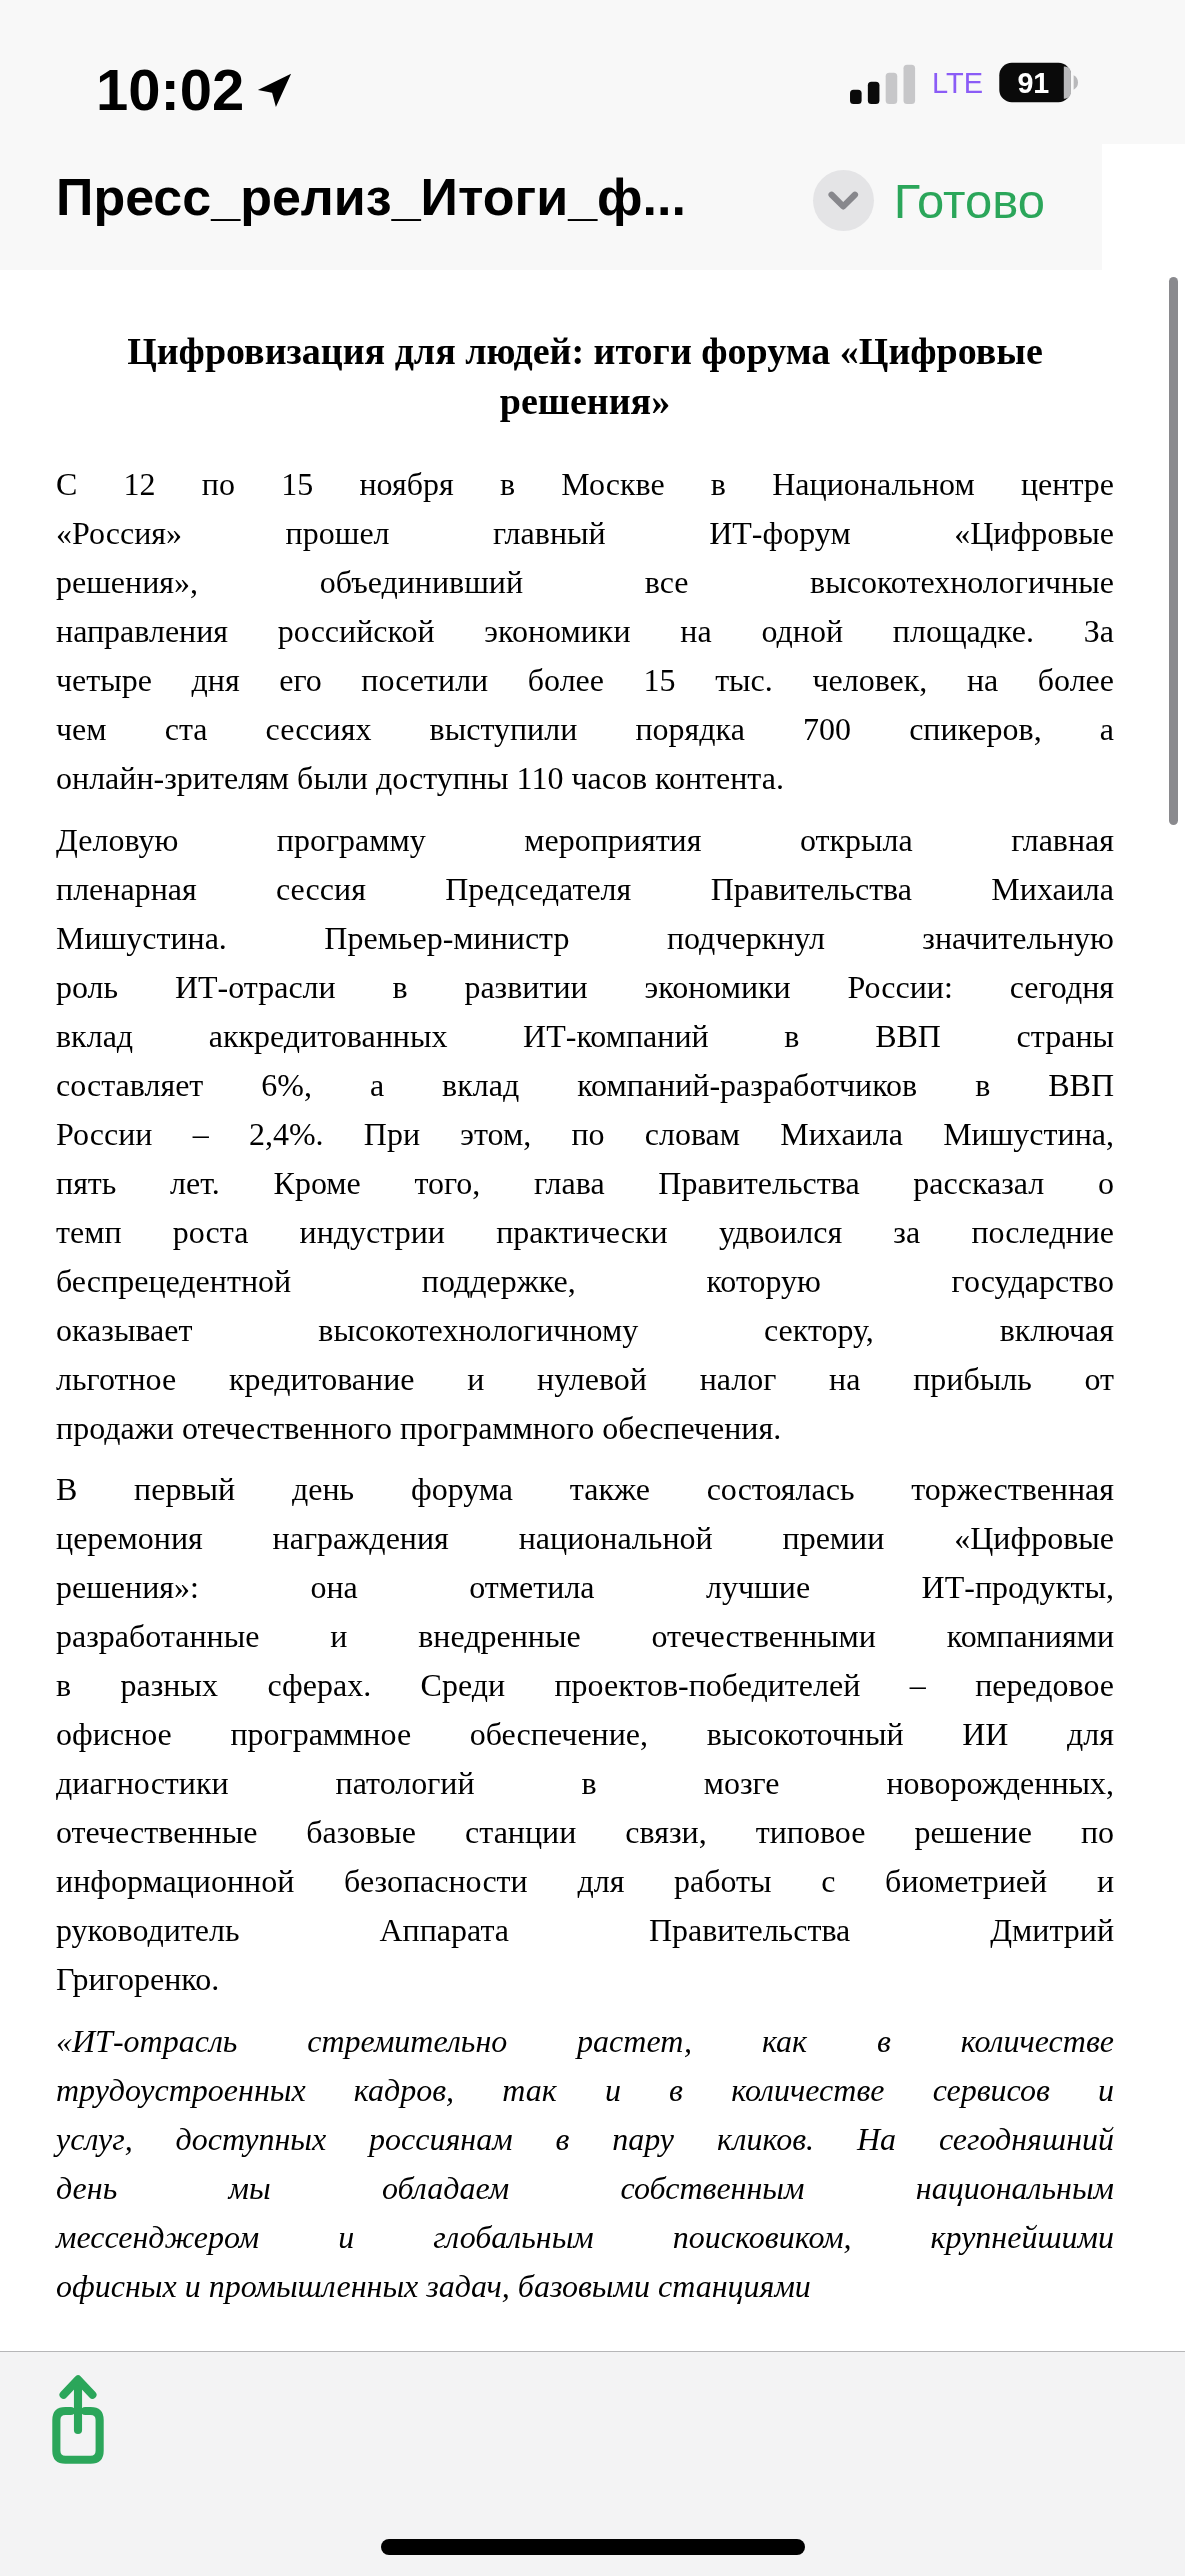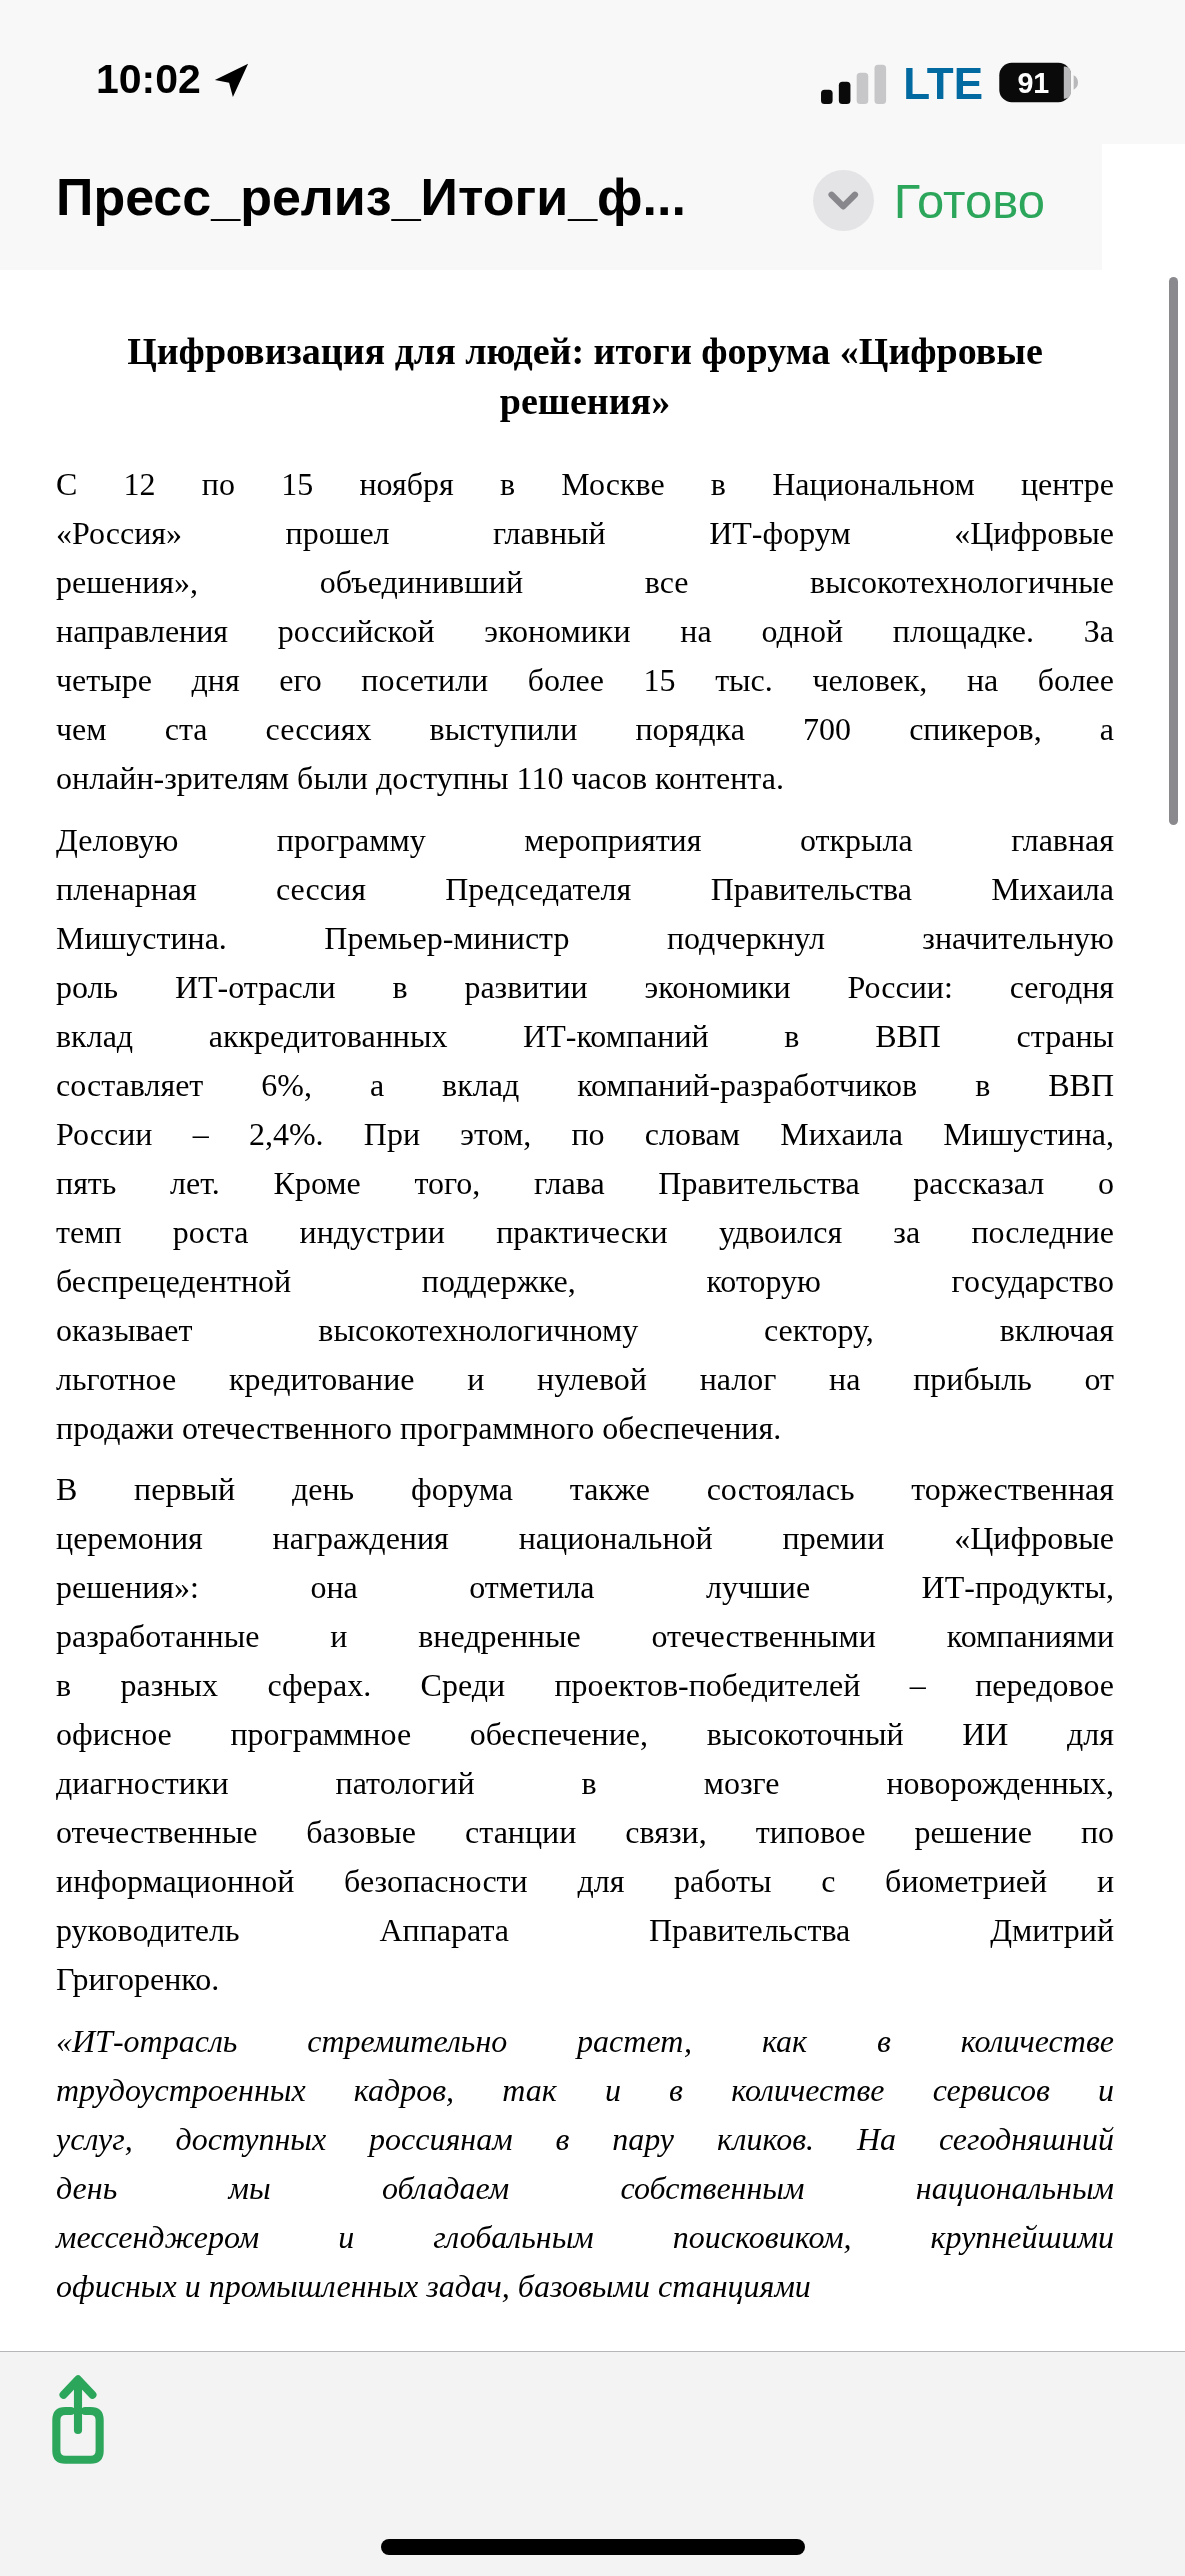--- a/index.html
+++ b/index.html
@@ -3,23 +3,23 @@
 <meta charset="utf-8">
 <style>
   html,body{margin:0;padding:0;}
   body{width:1186px;height:2576px;overflow:hidden;background:#fff;
        font-family:"Liberation Sans",sans-serif;-webkit-font-smoothing:antialiased;}
   .screen{position:relative;width:1186px;height:2576px;background:#fff;}
 
   
   .status-bar{position:absolute;left:0;top:0;width:1186px;height:144px;background:#f8f8f8;}
   .sb-left{position:absolute;left:96px;top:56px;display:flex;align-items:center;gap:10.8px;}
-  .sb-time{font-size:41px;font-weight:700;color:#000;letter-spacing:0px;}
+  .sb-time{font-size:58px;font-weight:700;color:#000;letter-spacing:0px;}
   .sb-right{position:absolute;right:104px;top:61px;display:flex;align-items:flex-end;gap:16px;}
-  .lte{font-size:44px;font-weight:700;color:#0369a1;line-height:41px;}
+  .lte{font-size:29px;font-weight:400;color:#8b5cf6;line-height:41px;}
 
   
   .nav-bar{position:absolute;left:0;top:144px;width:1102px;height:127px;background:#f8f8f8;
            border-bottom:1.8px solid #ababad;box-sizing:border-box;}
   .nav-title{position:absolute;left:56px;top:23.4px;font-size:52px;font-weight:700;color:#000;
              max-width:737px;white-space:nowrap;overflow:hidden;}
   .chevron-btn{position:absolute;left:813px;top:26px;width:61px;height:61px;border-radius:50%;
                background:#e4e4e6;display:flex;align-items:center;justify-content:center;}
   .done-btn{position:absolute;right:57px;top:29px;font-size:49px;font-weight:400;background:none;border:none;padding:0;}
 

